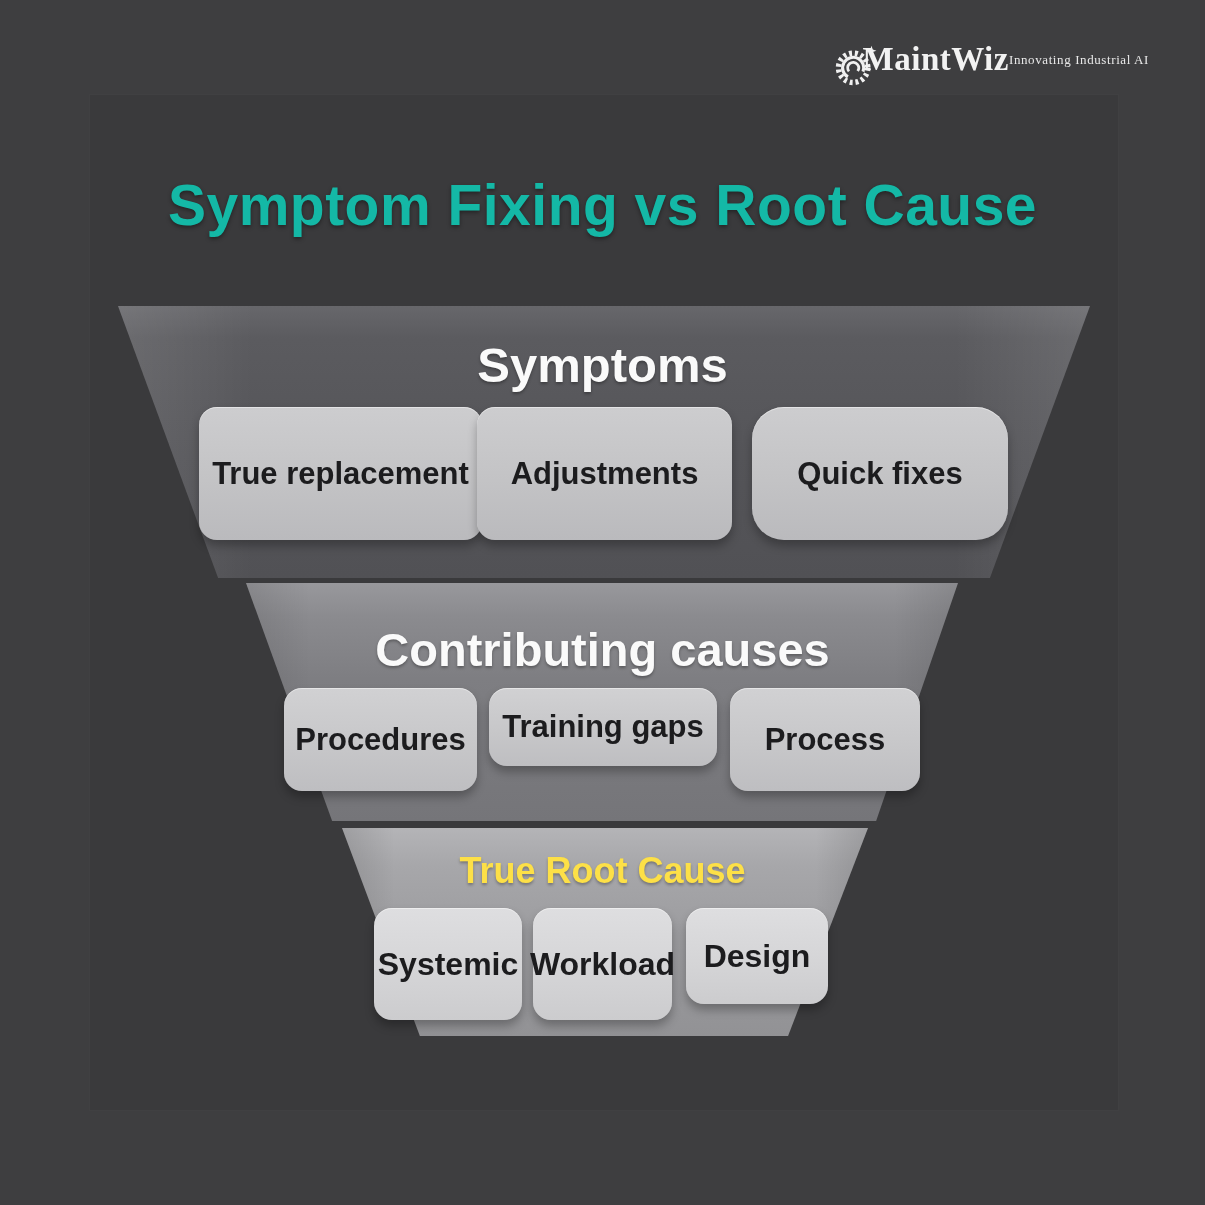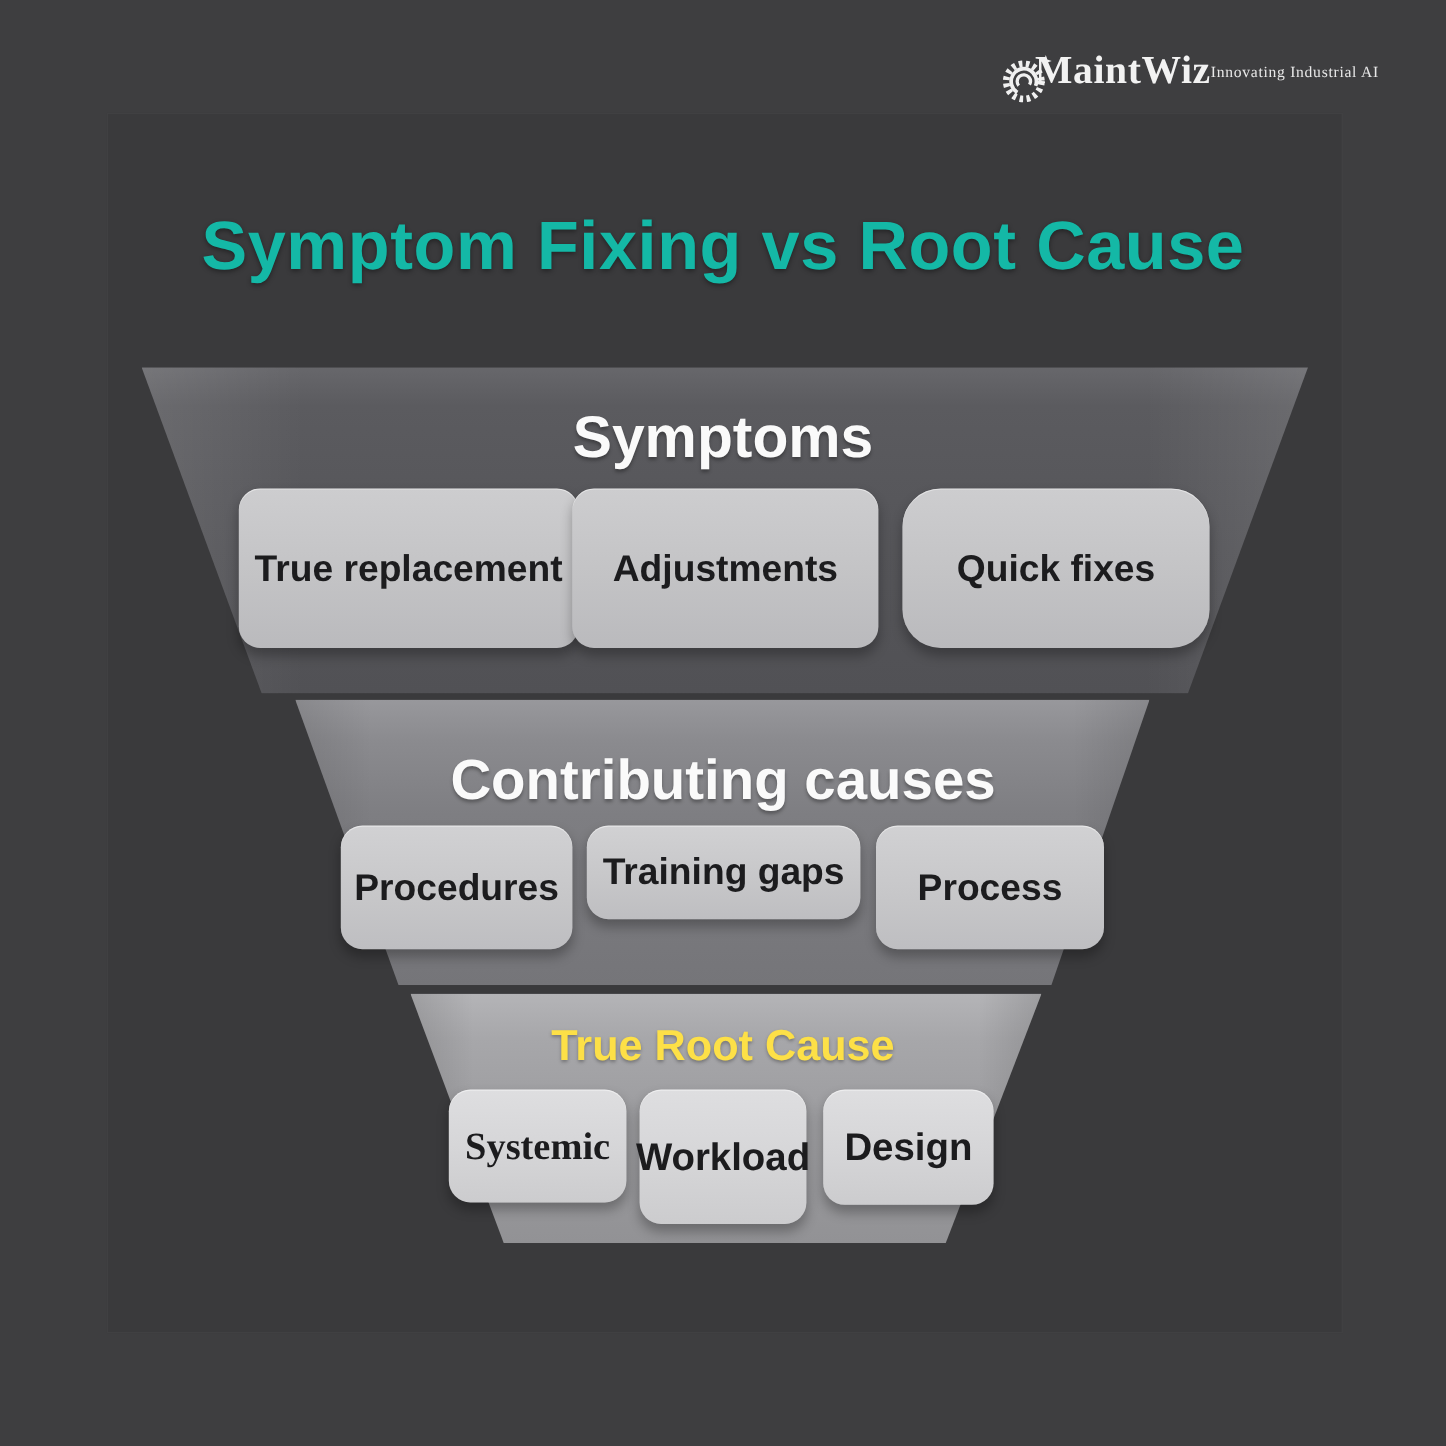--- a/index.html
+++ b/index.html
@@ -85,21 +85,21 @@
   }
   .tier1-box{background:linear-gradient(180deg,#cdcdcf 0%,#c3c3c5 55%,#bababd 100%);font-size:31px;line-height:1.35;}
   .tier2-box{background:linear-gradient(180deg,#d1d1d3 0%,#c7c7c9 55%,#bebec1 100%);font-size:31px;}
   .tier3-box{background:linear-gradient(180deg,#dedee0 0%,#d5d5d7 55%,#ccccce 100%);font-size:32px;}
   .b10{left:199px;top:407px;width:259px;height:133px;padding:0 12px;}
   .b11{left:477px;top:407px;width:255px;height:133px;}
   .b12{left:752px;top:407px;width:256px;height:133px;border-radius:32px;}
   .b20{left:284px;top:688px;width:193px;height:103px;}
   .b21{left:489px;top:688px;width:228px;height:78px;}
   .b22{left:730px;top:688px;width:190px;height:103px;}
-  .b30{left:374px;top:908px;width:148px;height:94px;font-family:Liberation Serif, serif;}
+  .b30{left:374px;top:908px;width:148px;height:112px;}
   .b31{left:533px;top:908px;width:139px;height:112px;}
   .b32{left:686px;top:908px;width:142px;height:96px;}
 </style>
 </head>
 <body>
 
 <div class="canvas">
 
   <div class="inner-frame"></div>
 

